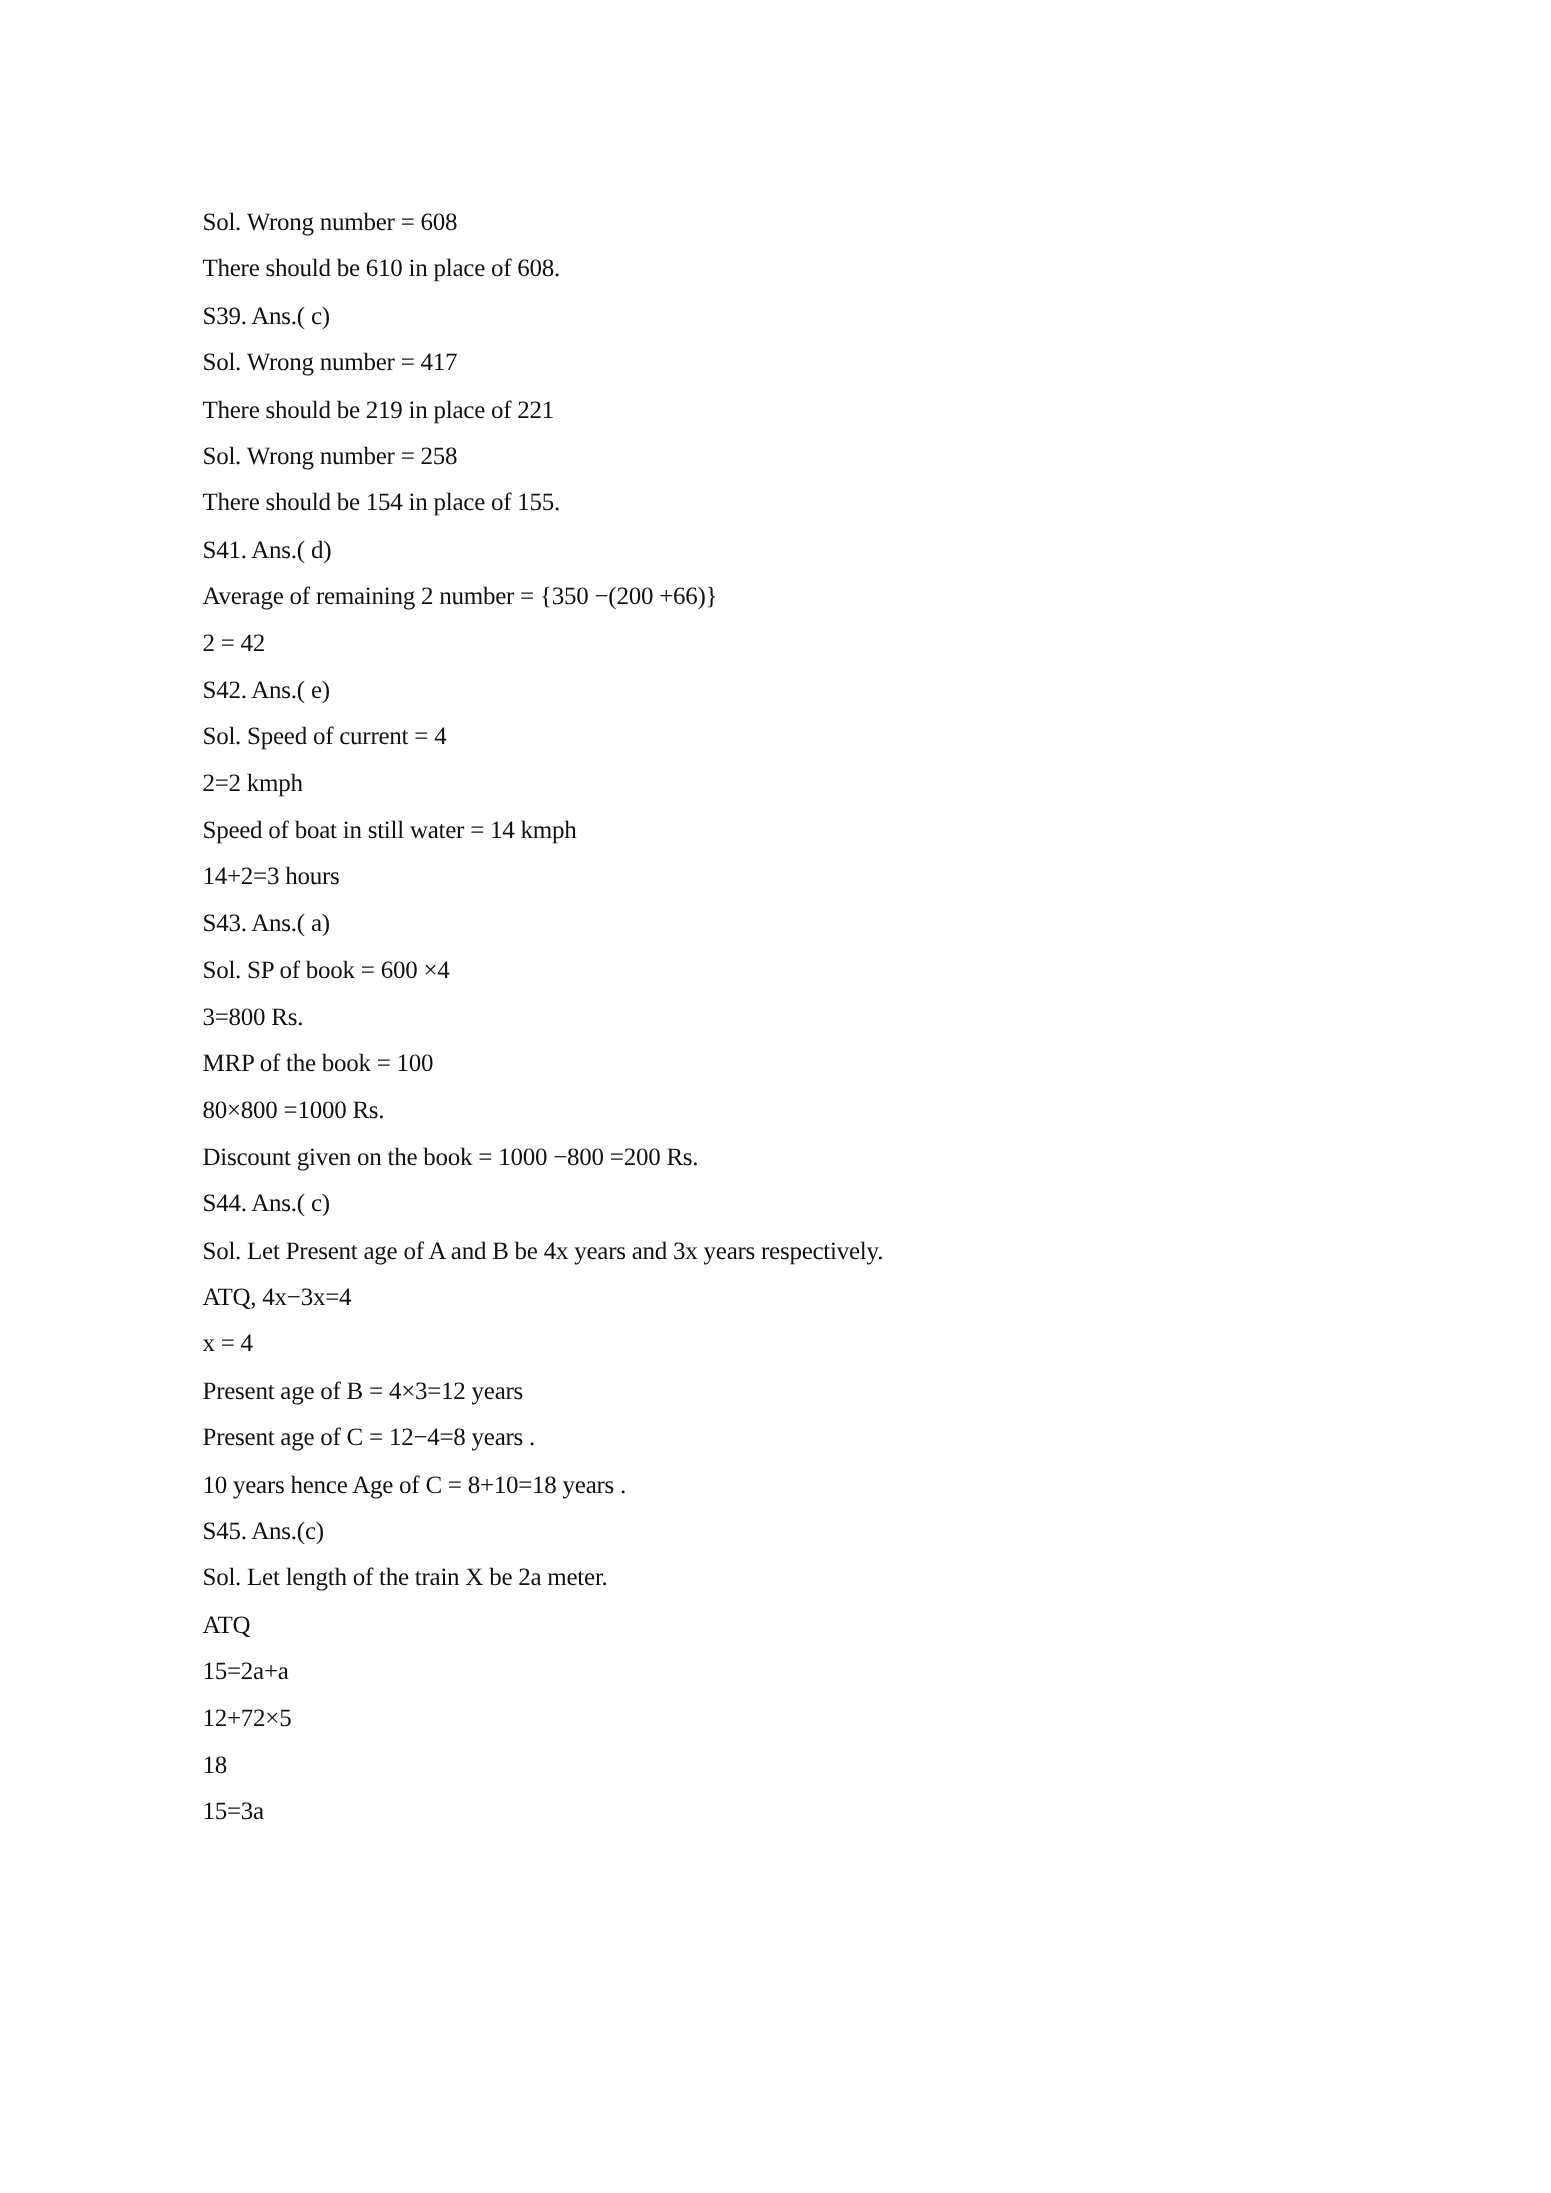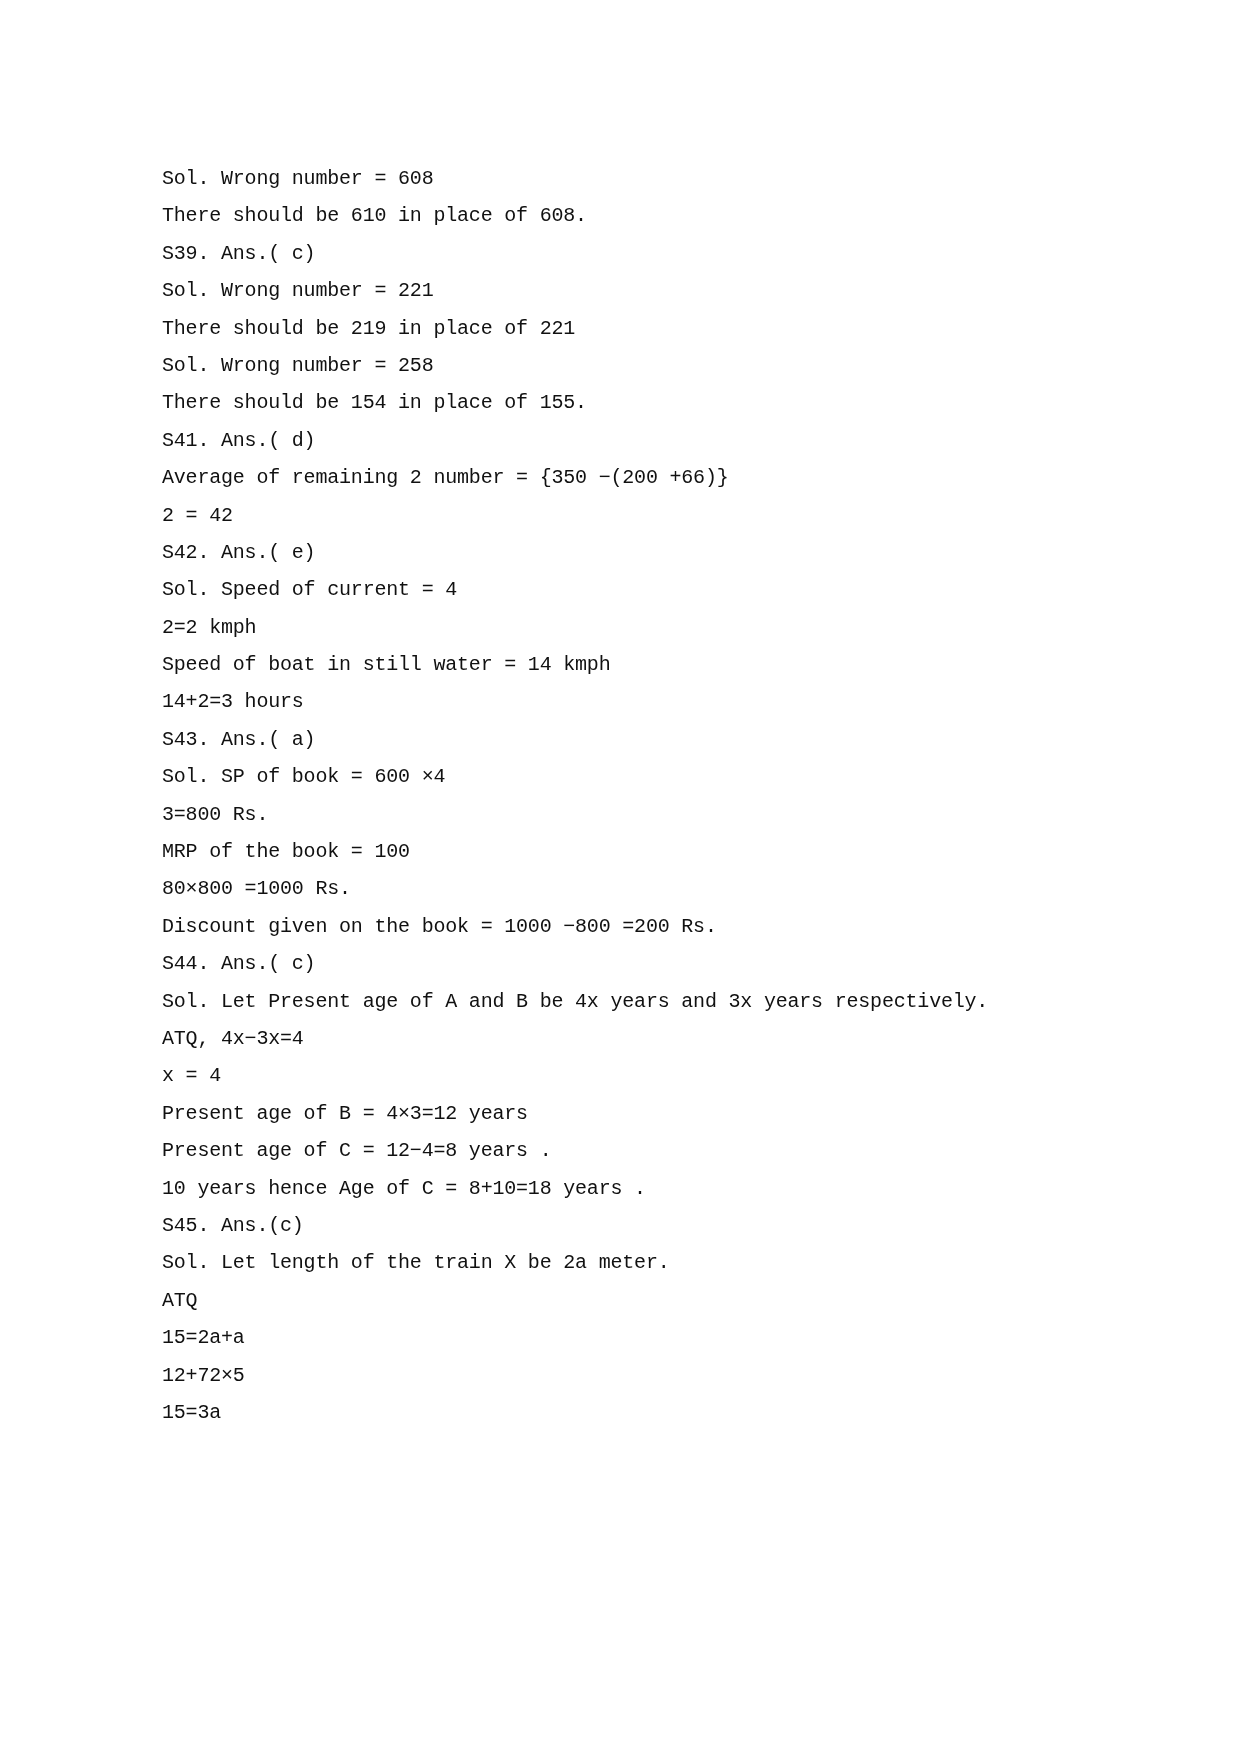--- a/index.html
+++ b/index.html
@@ -21,38 +21,38 @@
       height: 1754px;
       background: #ffffff;
     }
     .content {
       position: absolute;
       left: 162px;
       top: 160px;
       width: 960px;
     }
     .line {
-      font-family: Liberation Mono, monospace;
+      font-family: Liberation Serif, serif;
       font-size: 20px;
       line-height: 37.4px;
       height: 37.4px;
       color: #111111;
       white-space: pre;
       letter-spacing: -0.2px;
     }
   </style>
 </head>
 <body>
 
 <div class="page">
   <div class="content">
     <div class="line">Sol. Wrong number = 608</div>
     <div class="line">There should be 610 in place of 608.</div>
     <div class="line">S39. Ans.( c)</div>
-    <div class="line">Sol. Wrong number = 221</div>
+    <div class="line">Sol. Wrong number = 417</div>
     <div class="line">There should be 219 in place of 221</div>
     <div class="line">Sol. Wrong number = 258</div>
     <div class="line">There should be 154 in place of 155.</div>
     <div class="line">S41. Ans.( d)</div>
     <div class="line">Average of remaining 2 number = {350 −(200 +66)}</div>
     <div class="line">2 = 42</div>
     <div class="line">S42. Ans.( e)</div>
     <div class="line">Sol. Speed of current = 4</div>
     <div class="line">2=2 kmph</div>
     <div class="line">Speed of boat in still water = 14 kmph</div>
@@ -68,15 +68,16 @@
     <div class="line">ATQ, 4x−3x=4</div>
     <div class="line">x = 4</div>
     <div class="line">Present age of B = 4×3=12 years</div>
     <div class="line">Present age of C = 12−4=8 years .</div>
     <div class="line">10 years hence Age of C = 8+10=18 years .</div>
     <div class="line">S45. Ans.(c)</div>
     <div class="line">Sol. Let length of the train X be 2a meter.</div>
     <div class="line">ATQ</div>
     <div class="line">15=2a+a</div>
     <div class="line">12+72×5</div>
+    <div class="line">18</div>
     <div class="line">15=3a</div>
   </div>
 </div>
 
 </body></html>

